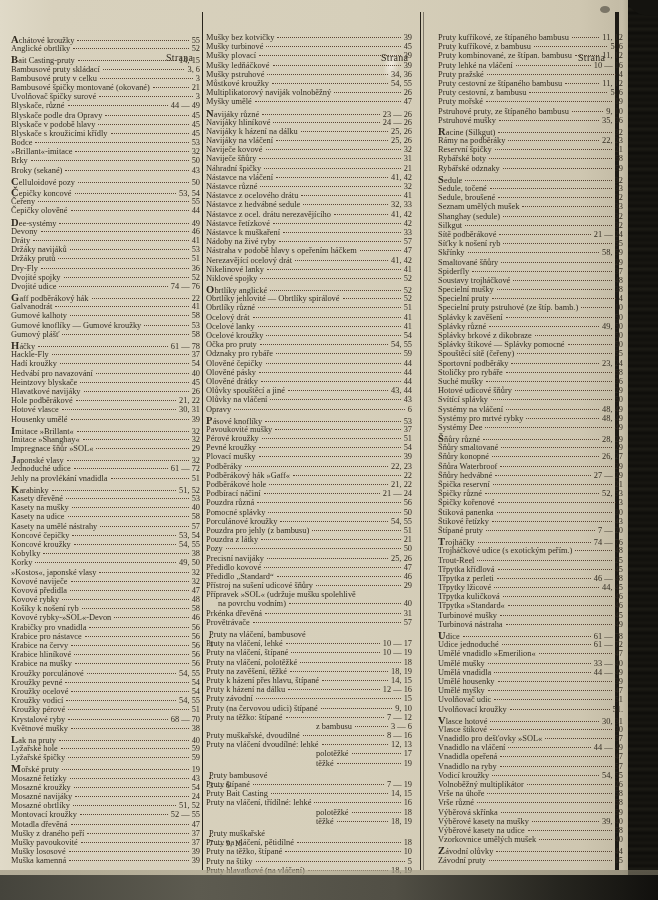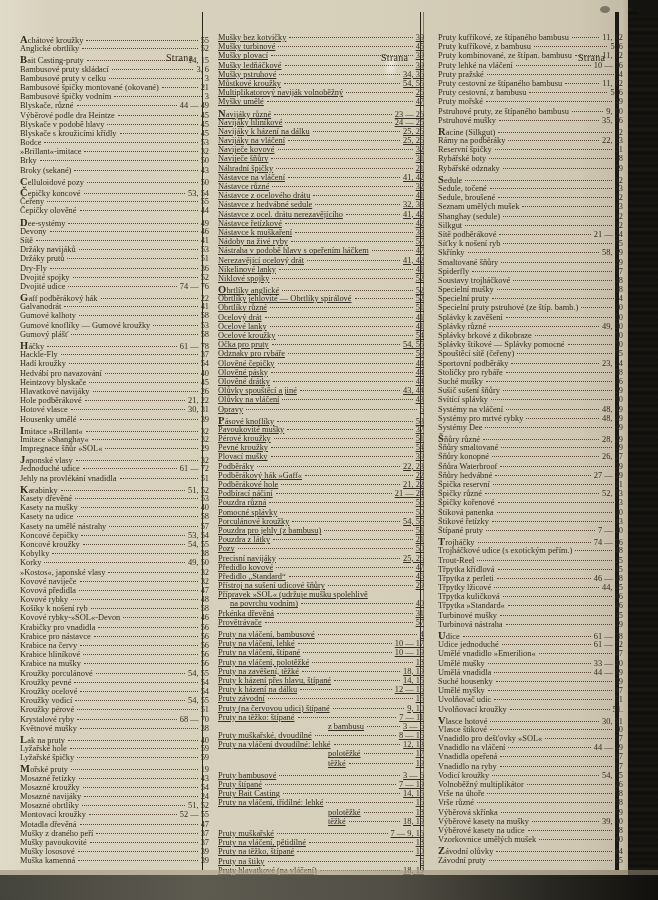--- a/index.html
+++ b/index.html
@@ -60,26 +60,26 @@
   .strana{
     position:absolute;top:18px;font-size:10px;letter-spacing:.3px;
     color:#322c22;
     margin-top:34px;
   }
   
   .col{
     position:absolute;top:33px;height:842px;overflow:hidden;
     font-size:8.4px;line-height:9.2px;
   }
-  .col.c1{left:20px;width:189px;}
-  .col.c2{left:218px;width:206px;text-decoration:underline;}
+  .col.c1{left:11px;width:189px;}
+  .col.c2{left:206px;width:206px;}
   .col.c3{left:438px;width:185px;}
   .row{display:flex;align-items:baseline;height:9.2px;}
   .row.cap-gap{margin-top:2px;}
-  .row.gap{margin-top:3px;}
+  .row.gap{margin-top:3px;flex-direction:column;}
   .row .t{white-space:nowrap;}
   .row .t b{font-size:10.5px;font-weight:bold;letter-spacing:.2px;}
   .row .lead{
     flex:1 1 auto;min-width:4px;margin:0 3px;
     border-bottom:1.2px dotted #452e1e;
     transform:translateY(-2px);
     opacity:.85;
   }
   .row .p{white-space:nowrap;text-align:right;}
   .row.ind1 .t{padding-left:12px;}
@@ -125,31 +125,31 @@
       <span class="t">Bambusové pruty v celku</span>
       <span class="lead"></span>
       <span class="p">3</span>
     </div>
     <div class="row">
       <span class="t">Bambusové špičky montované (okované)</span>
       <span class="lead"></span>
       <span class="p">21</span>
     </div>
     <div class="row">
-      <span class="t">Bambusové špičky vodním</span>
+      <span class="t">Uvolňovač špičky surové</span>
       <span class="lead"></span>
       <span class="p">3</span>
     </div>
     <div class="row">
       <span class="t">Blyskače, různé</span>
       <span class="lead"></span>
       <span class="p">44 — 49</span>
     </div>
     <div class="row">
-      <span class="t">Výběrové podle dra Heintze</span>
+      <span class="t">Blyskače podle dra Opravy</span>
       <span class="lead"></span>
       <span class="p">45</span>
     </div>
     <div class="row">
       <span class="t">Blyskače v podobě hlavy</span>
       <span class="lead"></span>
       <span class="p">45</span>
     </div>
     <div class="row">
       <span class="t">Blyskače s kroužicími křídly</span>
@@ -200,21 +200,21 @@
       <span class="t"><b>D</b>ee-systémy</span>
       <span class="lead"></span>
       <span class="p">49</span>
     </div>
     <div class="row">
       <span class="t">Devony</span>
       <span class="lead"></span>
       <span class="p">46</span>
     </div>
     <div class="row">
-      <span class="t">Sítě</span>
+      <span class="t">Dráty</span>
       <span class="lead"></span>
       <span class="p">41</span>
     </div>
     <div class="row">
       <span class="t">Držáky navijáků</span>
       <span class="lead"></span>
       <span class="p">53</span>
     </div>
     <div class="row">
       <span class="t">Držáky prutů</span>
@@ -902,21 +902,21 @@
       <span class="p">15</span>
     </div>
     <div class="row">
       <span class="t">Pruty (na červovou udici) štípané</span>
       <span class="lead"></span>
       <span class="p">9, 10</span>
     </div>
     <div class="row">
       <span class="t">Pruty na těžko: štípané</span>
       <span class="lead"></span>
-      <span class="p">7 — 11</span>
+      <span class="p">7 — 12</span>
     </div>
     <div class="row ind2">
       <span class="t">z bambusu</span>
       <span class="lead"></span>
       <span class="p">3 — 6</span>
     </div>
     <div class="row">
       <span class="t">Pruty muškařské, dvoudílné</span>
       <span class="lead"></span>
       <span class="p">8 — 16</span>
@@ -1177,21 +1177,21 @@
       <span class="t">Stoličky pro rybáře</span>
       <span class="lead"></span>
       <span class="p">58</span>
     </div>
     <div class="row">
       <span class="t">Suché mušky</span>
       <span class="lead"></span>
       <span class="p">36</span>
     </div>
     <div class="row">
-      <span class="t">Sušič sušení šňůry</span>
+      <span class="t">Hotové udicové šňůry</span>
       <span class="lead"></span>
       <span class="p">29</span>
     </div>
     <div class="row">
       <span class="t">Svítící splávky</span>
       <span class="lead"></span>
       <span class="p">50</span>
     </div>
     <div class="row">
       <span class="t">Systémy na vláčení</span>
@@ -1332,21 +1332,21 @@
       <span class="t">Umělé mušky</span>
       <span class="lead"></span>
       <span class="p">33 — 40</span>
     </div>
     <div class="row">
       <span class="t">Umělá vnadidla</span>
       <span class="lead"></span>
       <span class="p">44 — 49</span>
     </div>
     <div class="row">
-      <span class="t">Suché housenky</span>
+      <span class="t">Umělé housenky</span>
       <span class="lead"></span>
       <span class="p">39</span>
     </div>
     <div class="row">
       <span class="t">Umělé myšky</span>
       <span class="lead"></span>
       <span class="p">47</span>
     </div>
     <div class="row">
       <span class="t">Uvolňovač udic</span>

